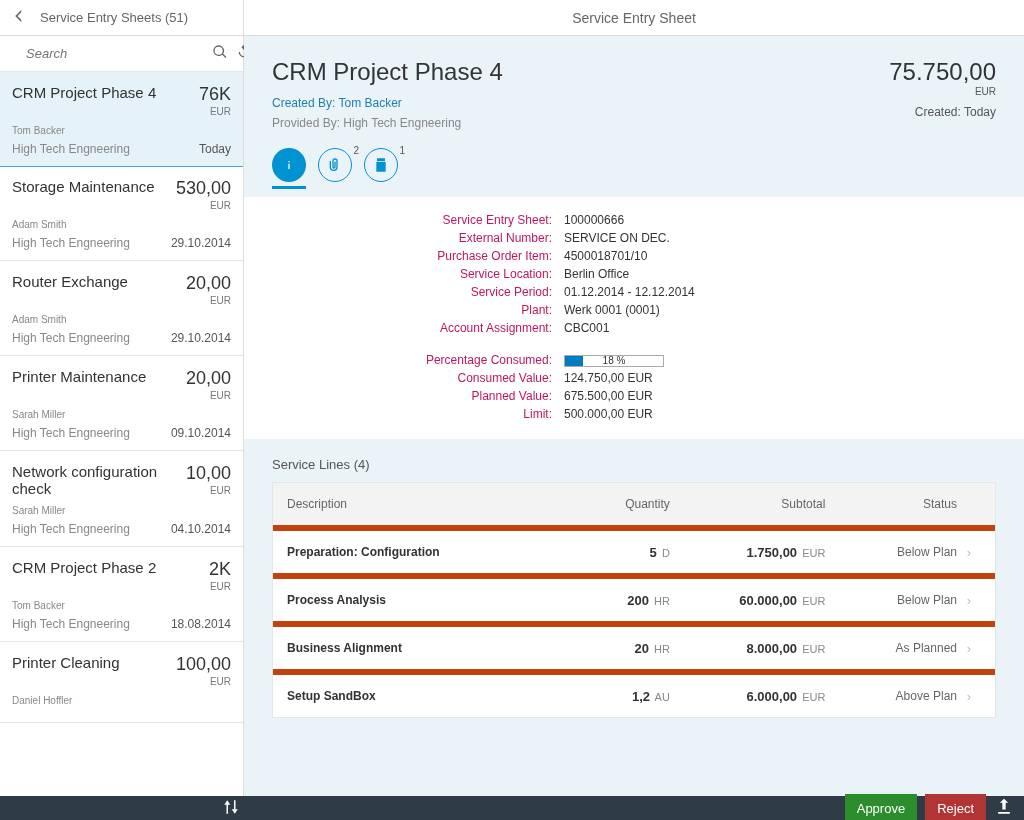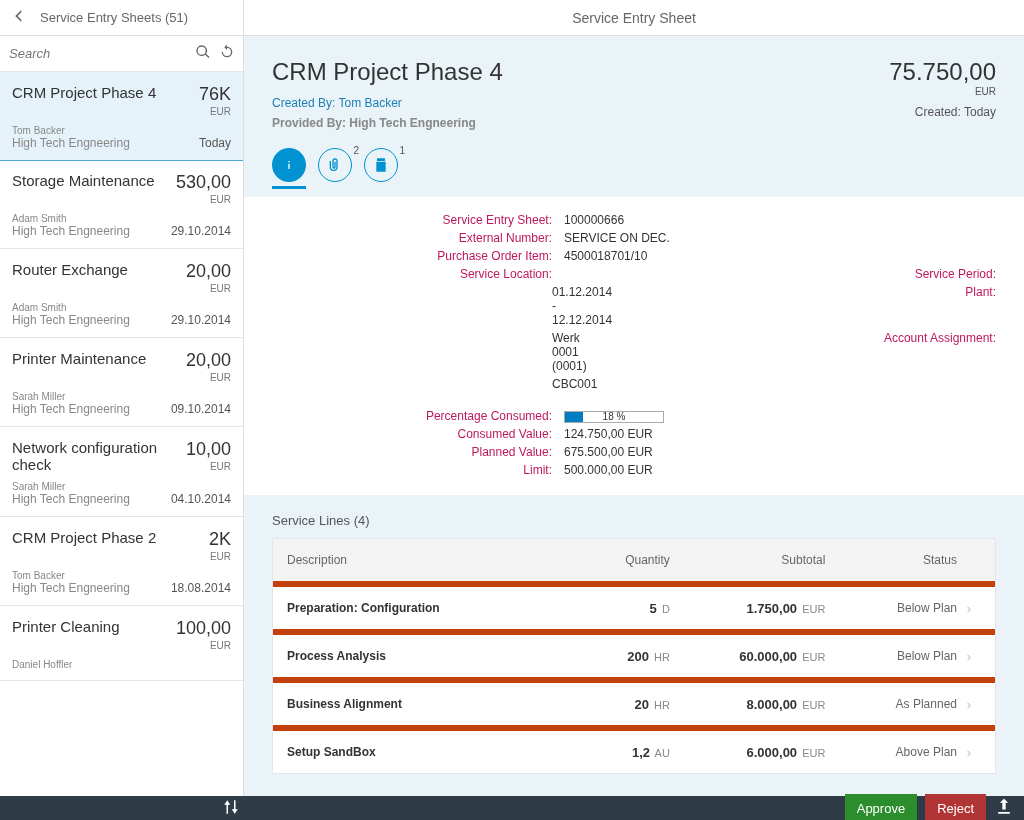--- a/index.html
+++ b/index.html
@@ -10,45 +10,45 @@
   .header { display: flex; height: 36px; border-bottom: 1px solid #ddd; background: #fff; }
   .header-left { width: 244px; display: flex; align-items: center; gap: 12px; padding: 0 10px; border-right: 1px solid #ddd; color: #666; }
   .header-right { flex: 1; display: flex; align-items: center; justify-content: center; color: #666; font-size: 14px; }
   .back-icon svg { width: 18px; height: 18px; fill: #666; }
 
   
   .split { display: flex; flex: 1; min-height: 0; }
 
   
   .master { width: 244px; border-right: 1px solid #ddd; display: flex; flex-direction: column; background: #fff; }
-  .searchbar { display: flex; align-items: center; padding: 8px 9px; border-bottom: 1px solid #e5e5e5; gap: 8px; }
+  .searchbar { display: flex; align-items: center; padding: 8px 26px; border-bottom: 1px solid #e5e5e5; gap: 8px; }
   .searchbar input { flex: 1; border: none; outline: none; font-style: italic; color: #888; font-size: 13px; background: transparent; }
   .searchbar .icon svg { width: 16px; height: 16px; fill: #666; }
   .list { flex: 1; overflow-y: hidden; }
   .list-item { border-bottom: 1px solid #e5e5e5; padding: 12px 12px 10px 12px; cursor: pointer; }
   .list-item.selected { background: #e6f2f9; border: 1px solid #4aa7d4; margin: -1px; }
   .li-row1 { display: flex; justify-content: space-between; align-items: flex-start; }
   .li-title { font-size: 15px; color: #333; }
   .li-amount { text-align: right; font-size: 18px; color: #333; white-space: nowrap; }
   .li-cur { font-size: 10px; color: #777; text-align: right; margin-top: 1px; }
   .li-sub { font-size: 10px; color: #888; margin-top: 8px; }
-  .li-row3 { display: flex; justify-content: space-between; font-size: 12px; color: #888; }
+  .li-row3 { display: flex; justify-content: space-between; font-size: 12px; color: #888; margin-top: 6px; }
   .li-date { color: #555; }
 
   
   .detail { flex: 1; background: #EAF3F8; display: flex; flex-direction: column; overflow: hidden; }
   .obj-header { padding: 22px 28px 8px 28px; }
   .obj-top { display: flex; justify-content: space-between; align-items: flex-start; }
   .obj-title { font-size: 24px; color: #333; font-weight: 400; }
   .obj-amount { text-align: right; }
   .obj-amount .amt { font-size: 24px; color: #333; }
   .obj-amount .cur { font-size: 10px; color: #555; text-align: right; }
   .obj-meta { margin-top: 10px; font-size: 12px; }
   .obj-meta .created { color: #1c7fb6; margin-bottom: 6px; }
-  .obj-meta .provided { color: #888; font-weight: bold; }
+  .obj-meta .provided { color: #888; }
   .obj-right-meta { font-size: 12px; color: #555; text-align: right; margin-top: 8px; }
 
   
   .icon-tabs { display: flex; gap: 12px; margin-top: 18px; padding-bottom: 0; }
   .icon-tab { position: relative; width: 34px; height: 34px; border-radius: 50%; display: flex; align-items: center; justify-content: center; cursor: pointer; }
   .icon-tab.active { background: #0092d1; }
   .icon-tab.inactive { border: 1px solid #0092d1; background: transparent; }
   .icon-tab svg { width: 16px; height: 16px; }
   .icon-tab.active svg { fill: #fff; }
   .icon-tab.inactive svg { fill: #0092d1; }
@@ -281,20 +281,21 @@
           <div class="info-label">External Number:</div>
             <div class="info-sep"></div>
           <div class="info-value">SERVICE ON DEC.</div>
 
           <div class="info-label">Purchase Order Item:</div>
             <div class="info-sep"></div>
           <div class="info-value">4500018701/10</div>
 
           <div class="info-label">Service Location:</div>
             <div class="info-sep"></div>
+          <div class="info-value">Berlin Office</div>
 
           <div class="info-label">Service Period:</div>
             <div class="info-sep"></div>
           <div class="info-value">01.12.2014 - 12.12.2014</div>
 
           <div class="info-label">Plant:</div>
             <div class="info-sep"></div>
           <div class="info-value">Werk 0001 (0001)</div>
 
           <div class="info-label">Account Assignment:</div>

